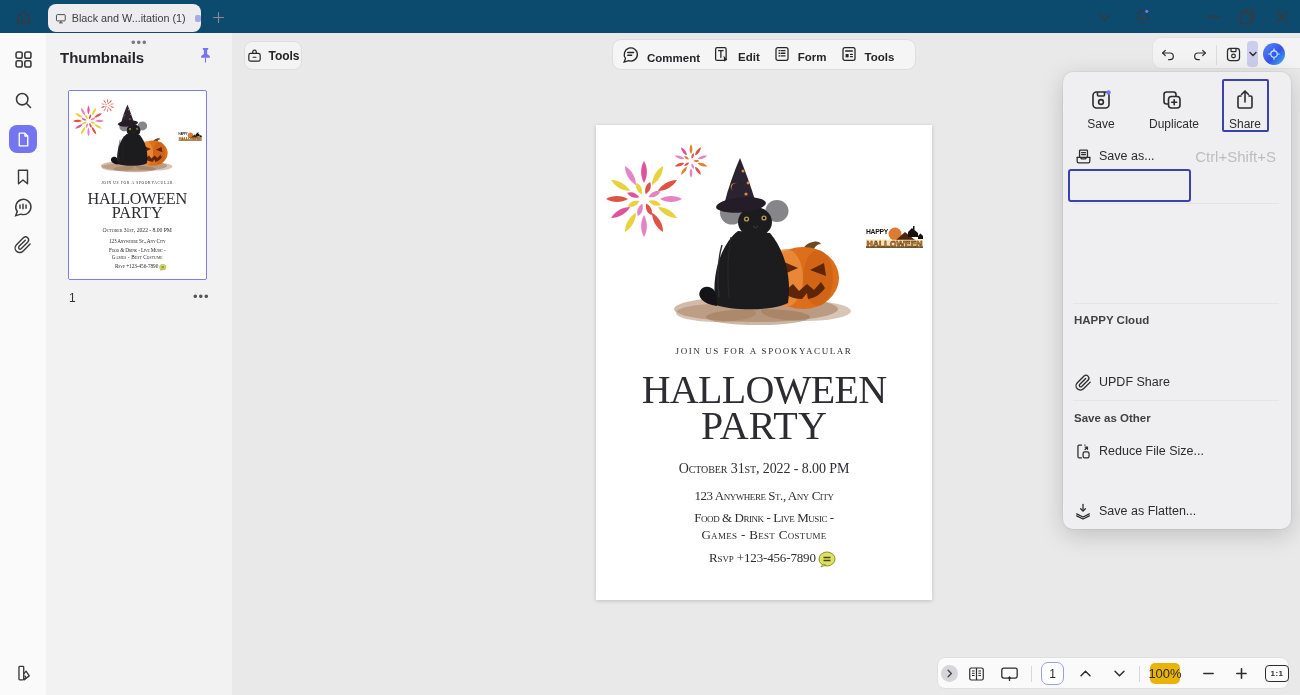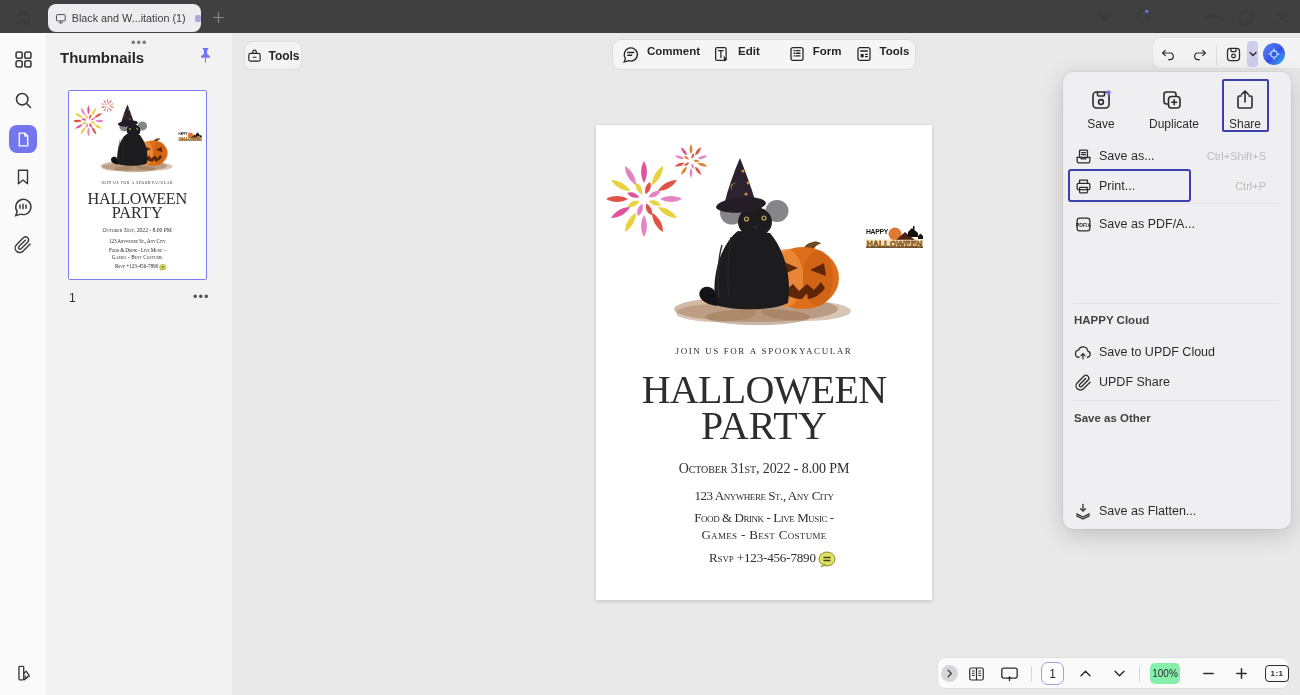--- a/index.html
+++ b/index.html
@@ -1,21 +1,21 @@
 <!DOCTYPE html>
 <html><head>
 <meta charset="utf-8">
 <style>
   * { margin:0; padding:0; box-sizing:border-box; }
   html,body { width:1300px; height:695px; overflow:hidden; font-family:"Liberation Sans", sans-serif; }
   body { position:relative; background:#e9e9ea; }
   .abs { position:absolute; }
 
   
-  #titlebar { left:0; top:0; width:1300px; height:33px; background:#404040; }
+  #titlebar { left:0; top:0; width:1300px; height:33px; background:#0c4a6e; }
   #tab { left:48px; top:4px; width:153px; height:28px; background:#ededf0; border-radius:8px;
          display:flex; align-items:center; padding-left:7px; }
   #tab .tname { font-size:10.8px; color:#3c3c3e; margin-left:5px; white-space:nowrap; }
   #tab .dot { width:7px; height:7px; background:#a9aade; border-radius:2px; margin-left:9px; }
 
   
   #rail { left:0; top:33px; width:46px; height:662px; background:#fafafa; }
   .railic { position:absolute; left:9px; width:28px; height:28px; display:flex; align-items:center; justify-content:center; }
   #docsel { left:9px; top:92px; width:28px; height:28px; background:#7476f1; border-radius:8px;
             display:flex; align-items:center; justify-content:center; position:absolute; }
@@ -32,21 +32,21 @@
 
   
   #main { left:232px; top:33px; width:1068px; height:662px; background:#e9e9ea; }
 
   #toolsbtn { left:12px; top:8px; width:58px; height:29px; background:#f3f3f4; border:1px solid #dedede;
               border-radius:8px; display:flex; align-items:center; justify-content:center; gap:5px; }
   #toolsbtn span { font-size:12px; font-weight:bold; color:#252527; }
 
   #ctoolbar { left:380px; top:5.5px; width:304px; height:31px; background:#f5f5f6; border:1px solid #dddddd;
               border-radius:9px; display:flex; align-items:center; padding:0 8px; }
-  .cti { display:flex; align-items:flex-start; gap:7px; }
+  .cti { display:flex; align-items:flex-end; gap:7px; }
   .cti span { font-size:11.5px; font-weight:bold; color:#252527; }
 
   #minibar { left:920px; top:4px; width:148px; height:32px; background:#f3f3f4; border:1px solid #e2e2e2;
              border-radius:9px 0 0 9px; border-right:none; display:flex; align-items:center; }
 
   
   #page { left:364px; top:92px; width:336px; height:475px; background:#ffffff; box-shadow:0 1px 4px rgba(0,0,0,0.18); }
 
   
   .invite { position:relative; width:336px; height:475px; background:#fff; font-family:"Liberation Serif", serif; color:#2d2d31; }
@@ -63,21 +63,21 @@
   
   #bottombar { left:705px; top:624px; width:352px; height:32px; background:#fafafa; border:1px solid #e0e0e0;
                border-radius:8px; display:flex; align-items:center; }
 
   
   #menu { left:1063px; top:72px; width:228px; height:457px; background:#efeff2; border-radius:10px;
           box-shadow:0 6px 24px rgba(0,0,0,0.18), 0 0 0 1px rgba(0,0,0,0.04); }
   .mrow { position:absolute; left:10px; width:206px; height:30px; display:flex; align-items:center; }
   .mrow .mi { width:20px; display:flex; justify-content:center; margin-left:0; }
   .mrow .ml { font-size:12.5px; color:#2c2c2e; margin-left:6px; flex:1; }
-  .mrow .ms { font-size:11px; color:#bdbdbf; margin-right:13px; }
+  .mrow .ms { font-size:15px; color:#bdbdbf; margin-right:3px; }
   .mhdr { position:absolute; left:11px; font-size:11.5px; font-weight:bold; color:#424244; }
   .mdiv { position:absolute; left:10px; width:206px; height:1px; background:#e4e4e6; }
 
   .bigitem { position:absolute; width:46px; text-align:center; }
   .bigitem .bl { font-size:12px; color:#2c2c2e; margin-top:5px; }
 
   svg { display:block; }
 </style>
 </head>
 <body>
@@ -299,21 +299,21 @@
   </div>
 
   <div id="ctoolbar" class="abs">
     <div class="cti" style="margin-right:13px">
       <svg width="19" height="19" viewBox="0 0 24 24" fill="none" stroke="#252527" stroke-width="1.7" stroke-linecap="round">
         <path d="M4 21.5 5.7 16.9 A8.3 8.3 0 1 1 9.6 19.8 Z"></path>
           <path d="M8.5 9.5h7.5M8.5 13h5"></path>
       </svg>
         <span>Comment</span>
     </div>
-    <div class="cti" style="margin-right:28px">
+    <div class="cti" style="margin-right:13px">
       <svg width="18" height="18" viewBox="0 0 24 24" fill="none" stroke="#252527" stroke-width="1.7" stroke-linecap="round" stroke-linejoin="round">
         <rect x="3.5" y="3.5" width="14" height="17" rx="2"></rect>
           <path d="M7.5 7.5h6M10.5 7.5v9"></path>
           <path d="M14 14l5 6-2.8.2-1.2 2.6z" fill="#252527" stroke="none"></path>
       </svg>
         <span>Edit</span>
     </div>
     <div class="cti" style="margin-right:13px">
       <svg width="18" height="18" viewBox="0 0 24 24" fill="none" stroke="#252527" stroke-width="1.7" stroke-linecap="round">
         <rect x="4" y="3.5" width="16" height="17" rx="2.5"></rect>
@@ -484,21 +484,21 @@
 </svg>
 <div style="position:absolute;left:93px;top:8px;width:1px;height:16px;background:#d8d8d8"></div>
 <div style="position:absolute;left:103px;top:4px;width:23px;height:23px;border:1.4px solid #9aa0dc;border-radius:7px;background:#fff;display:flex;align-items:center;justify-content:center;font-size:12px;color:#2c2c2e">1</div>
 <svg style="position:absolute;left:141px;top:11px" width="13" height="9" viewBox="0 0 14 10" fill="none" stroke="#2c2c2e" stroke-width="1.6" stroke-linecap="round">
         <path d="M2 7.5 7 2.5 12 7.5"></path>
       </svg>
 <svg style="position:absolute;left:175px;top:11px" width="13" height="9" viewBox="0 0 14 10" fill="none" stroke="#2c2c2e" stroke-width="1.6" stroke-linecap="round">
         <path d="M2 2.5 7 7.5 12 2.5"></path>
       </svg>
 <div style="position:absolute;left:201px;top:8px;width:1px;height:16px;background:#d8d8d8"></div>
-<div style="position:absolute;left:212px;top:5px;width:30px;height:21px;border-radius:5px;background:#86efac;display:flex;align-items:center;justify-content:center;font-size:10px;color:#2c2c2e">100%</div>
+<div style="position:absolute;left:212px;top:5px;width:30px;height:21px;border-radius:5px;background:#eab308;display:flex;align-items:center;justify-content:center;font-size:13px;color:#2c2c2e">100%</div>
 <svg style="position:absolute;left:264px;top:9px" width="13" height="13" viewBox="0 0 14 14" stroke="#2c2c2e" stroke-width="1.7" stroke-linecap="round">
         <path d="M2 7h10"></path>
       </svg>
 <svg style="position:absolute;left:297px;top:9px" width="13" height="13" viewBox="0 0 14 14" stroke="#2c2c2e" stroke-width="1.7" stroke-linecap="round">
         <path d="M2 7h10M7 2v10"></path>
       </svg>
 <div style="position:absolute;left:327px;top:7px;width:24px;height:17px;border:1.5px solid #2c2c2e;border-radius:4px;display:flex;align-items:center;justify-content:center;font-size:8px;font-weight:bold;color:#2c2c2e;letter-spacing:0.5px">1:1</div>
     </div>
 
 </div>
@@ -538,67 +538,48 @@
       <path d="M4 13v5a2 2 0 0 0 2 2h12a2 2 0 0 0 2-2v-5"></path>
           <path d="M4 13h4l1.5 2h5L16 13h4"></path>
           <rect x="7" y="4" width="10" height="9" rx="1"></rect>
           <path d="M9.5 7h5M9.5 9.5h5"></path>
     </svg>
       </div>
     <div class="ml">Save as...</div>
       <div class="ms">Ctrl+Shift+S</div>
   </div>
 
-  <div class="mrow" style="top:99px">
-    <div class="mi">
-        <svg width="19" height="19" viewBox="0 0 24 24" fill="none" stroke="#2c2c2e" stroke-width="1.6" stroke-linejoin="round">
-      <path d="M7 8V4h10v4"></path>
-          <rect x="4" y="8" width="16" height="8" rx="1.5"></rect>
-          <rect x="7" y="13" width="10" height="7" rx="1"></rect>
-    </svg>
-      </div>
-    <div class="ml">Print...</div>
-      <div class="ms">Ctrl+P</div>
-  </div>
   <div class="abs" style="left:5px;top:97px;width:123px;height:33px;border:2.6px solid #3c41ad;border-radius:3px"></div>
   <div class="mdiv" style="top:131px"></div>
 
-  <div class="mrow" style="top:137px">
-    <div class="mi">
-        <svg width="19" height="19" viewBox="0 0 24 24" fill="none" stroke="#2c2c2e" stroke-width="1.6" stroke-linejoin="round">
-      <rect x="4" y="4" width="16" height="16" rx="3"></rect>
-          <text x="12" y="14.8" font-size="6.5" font-family="Liberation Sans" font-weight="bold" fill="#2c2c2e" stroke="none" text-anchor="middle">PDF/A</text>
-    </svg>
-      </div>
-    <div class="ml">Save as PDF/A...</div>
-  </div>
   <div class="mdiv" style="top:231px"></div>
 
   <div class="mhdr" style="top:242px">HAPPY Cloud</div>
-  <div class="mrow" style="top:265px">
-    <div class="mi">
-        <svg width="20" height="19" viewBox="0 0 24 24" fill="none" stroke="#2c2c2e" stroke-width="1.6" stroke-linecap="round" stroke-linejoin="round">
-      <path d="M7 18a4.5 4.5 0 0 1-.6-8.96 6 6 0 0 1 11.6 1.1A4 4 0 0 1 17.5 18"></path>
-          <path d="M12 20v-6"></path>
-          <path d="M9.5 16 12 13.5 14.5 16"></path>
-    </svg>
-      </div>
-    <div class="ml">Save to UPDF Cloud</div>
-  </div>
   <div class="mrow" style="top:295px">
     <div class="mi">
         <svg width="19" height="19" viewBox="0 0 24 24" fill="none" stroke="#2c2c2e" stroke-width="1.7" stroke-linecap="round" stroke-linejoin="round">
       <path d="M20.5 11.5 12 20a5.5 5.5 0 0 1-7.8-7.8l8.5-8.5a3.7 3.7 0 0 1 5.2 5.2l-8.2 8.2a1.85 1.85 0 0 1-2.6-2.6l7.6-7.6"></path>
     </svg>
       </div>
     <div class="ml">UPDF Share</div>
   </div>
   <div class="mdiv" style="top:328px"></div>
 
   <div class="mhdr" style="top:340px">Save as Other</div>
+  <div class="mrow" style="top:364px">
+    <div class="mi">
+        <svg width="19" height="19" viewBox="0 0 24 24" fill="none" stroke="#2c2c2e" stroke-width="1.6" stroke-linejoin="round">
+      <path d="M10 4H6.5A1.5 1.5 0 0 0 5 5.5v13A1.5 1.5 0 0 0 6.5 20H10"></path>
+          <path d="M13 4h1.5"></path>
+          <path d="M14 9.5 17 6.5M17 9.3V6.5h-2.8" stroke-linecap="round"></path>
+      <rect x="11.5" y="12.5" width="7.5" height="7.5" rx="2"></rect>
+    </svg>
+      </div>
+    <div class="ml">Reduce File Size...</div>
+  </div>
   <div class="mrow" style="top:424px">
     <div class="mi">
         <svg width="20" height="19" viewBox="0 0 24 24" fill="none" stroke="#2c2c2e" stroke-width="1.6" stroke-linecap="round" stroke-linejoin="round">
       <path d="M4 15l8 4 8-4"></path>
           <path d="M4 18.5l8 4 8-4" transform="translate(0 -1)"></path>
           <path d="M12 3v8"></path>
           <path d="M9 8.5 12 11.5 15 8.5"></path>
     </svg>
       </div>
     <div class="ml">Save as Flatten...</div>

